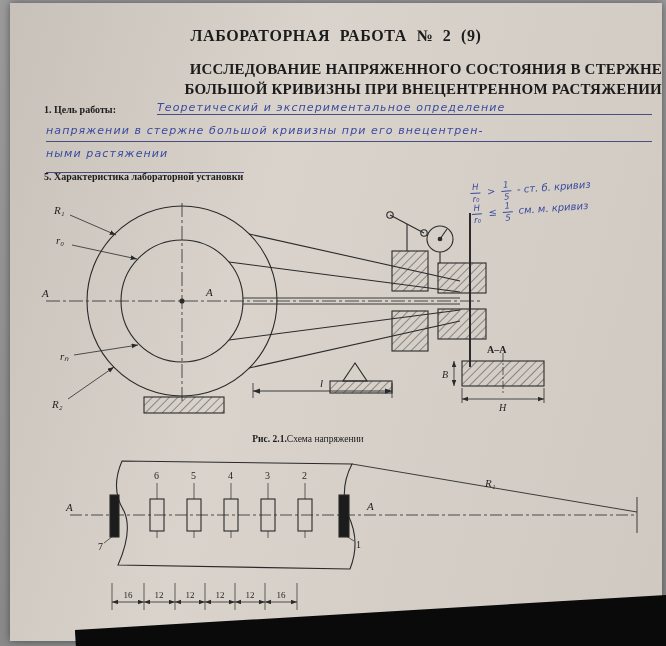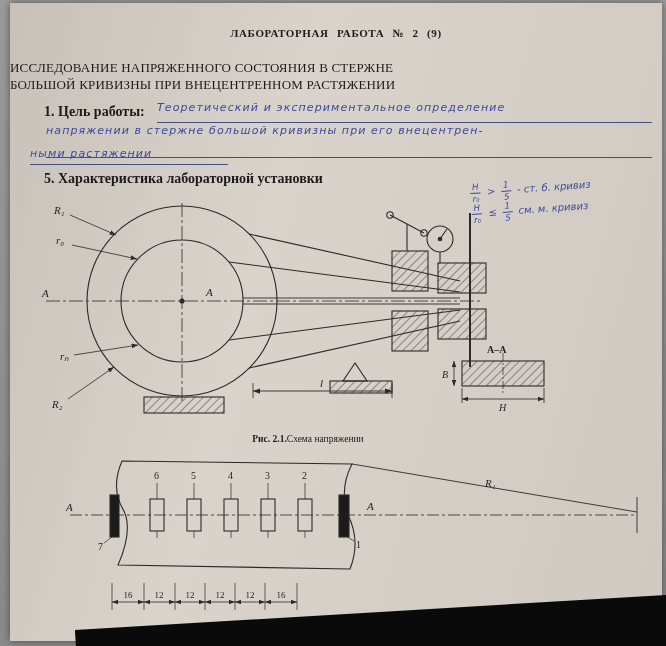--- a/index.html
+++ b/index.html
@@ -5,31 +5,31 @@
   *{margin:0;padding:0;box-sizing:border-box}
   html,body{width:666px;height:646px;overflow:hidden;background:#7d7d7d}
   .scene{position:relative;width:666px;height:646px;overflow:hidden;
          background:linear-gradient(180deg,#9b9b9b,#8a8a8a);font-family:"Liberation Serif",serif}
   .paper{position:absolute;left:10px;top:3px;width:652px;height:638px;
          background:linear-gradient(105deg,#c7c1ba,#d9d3cb 38%,#d3cdc5 75%,#cfc9c1);
          box-shadow:0 0 8px rgba(0,0,0,.45)}
   .black-bottom{position:absolute;left:78px;right:-30px;bottom:-36px;height:52px;background:#0a0a0a;
          transform:rotate(-3.4deg);transform-origin:left bottom}
   .title{position:absolute;top:24px;left:0;width:100%;text-align:center;
-         font-size:11px;font-weight:bold;letter-spacing:.6px;word-spacing:5px;color:#1b1b1b}
-  .subtitle{position:absolute;top:57px;left:0;width:100%;text-align:left;
-         font-size:13px;font-weight:normal;line-height:1.3;color:#1b1b1b;letter-spacing:.2px}
-  .sec-label{font-size:14px;font-weight:bold;color:#1b1b1b;white-space:nowrap}
+         font-size:16px;font-weight:bold;letter-spacing:.6px;word-spacing:5px;color:#1b1b1b}
+  .subtitle{position:absolute;top:57px;left:0;width:100%;text-align:right;
+         font-size:15px;font-weight:bold;line-height:1.3;color:#1b1b1b;letter-spacing:.2px}
+  .sec-label{font-size:10px;font-weight:bold;color:#1b1b1b;white-space:nowrap}
   .sec1{position:absolute;left:34px;top:101px}
   .sec2{position:absolute;left:34px;top:168px}
   .hw{font-family:"DejaVu Sans",sans-serif;font-style:italic;color:#3a4aa0;
       font-size:11px;letter-spacing:1.1px;white-space:nowrap;overflow:hidden}
-  .hw-line1{position:absolute;left:147px;top:98px;width:495px;border-bottom:1.3px solid #474e83;padding-bottom:8px}
-  .hw-line2{position:absolute;left:36px;top:121px;width:606px;border-bottom:1.3px solid #474e83;padding-bottom:20px}
-  .hw-line3{position:absolute;left:20px;top:144px;width:198px;border-bottom:1.3px solid #474e83;padding-bottom:4px}
+  .hw-line1{position:absolute;left:147px;top:98px;width:495px;border-bottom:1.3px solid #474e83;padding-bottom:0}
+  .hw-line2{position:absolute;left:36px;top:121px;width:606px;border-bottom:1.3px solid #474e83;padding-bottom:4px}
+  .hw-line3{position:absolute;left:36px;top:144px;width:198px;border-bottom:1.3px solid #474e83;padding-bottom:12px}
   .margin-note{position:absolute;left:458px;top:175px;transform:rotate(-4deg);
       color:#3a4aa0;font-family:"DejaVu Sans",sans-serif;font-style:italic;
       font-size:10px;line-height:2.1;white-space:nowrap}
   .frac{display:inline-block;text-align:center;font-size:8.5px;line-height:1.05;
         vertical-align:middle;margin:0 3px}
   .frac .n{display:block;border-bottom:1px solid currentColor;padding:0 2px 1px}
   .frac .d{display:block;padding-top:1px}
   .fig1{position:absolute;left:30px;top:192px;width:600px;height:245px}
   .fig2{position:absolute;left:30px;top:452px;width:600px;height:178px}
   .caption{position:absolute;left:0;width:100%;text-align:center;font-size:9.5px;color:#1b1b1b}

